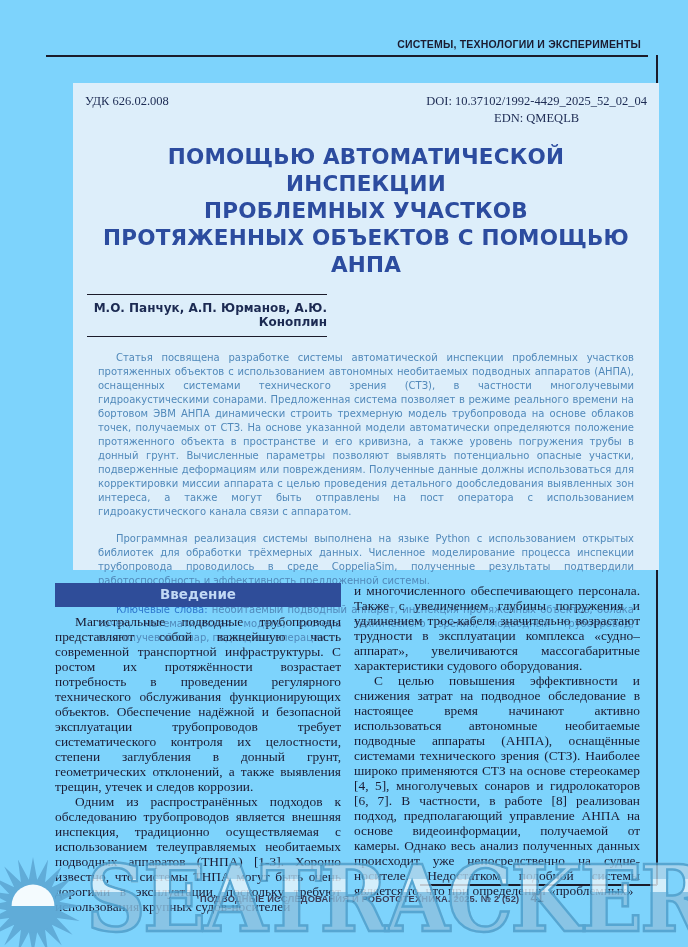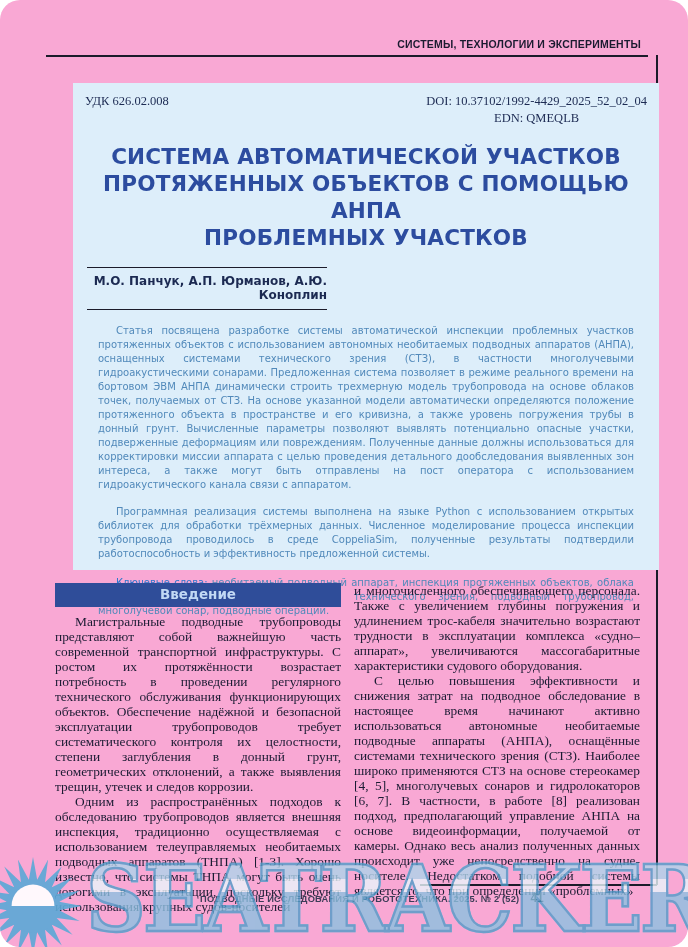--- a/index.html
+++ b/index.html
@@ -1,18 +1,18 @@
 <!DOCTYPE html>
 <html><head>
 <meta charset="utf-8">
 <style>
   html,body { margin:0; padding:0; background:#ffffff; }
   .page {
-    position:relative; width:688px; height:947px; background:#f9a8d4;
-    overflow:hidden; font-family:"Liberation Serif", serif;border-radius:20px;
+    position:relative; width:688px; height:947px; background:#7dd3fc;
+    overflow:hidden; font-family:"Liberation Serif", serif;
   }
   
   .running-head {
     position:absolute; top:38px; right:47px;
     font-family:"Liberation Sans", sans-serif;
     font-size:10.5px; font-weight:bold; color:#1b1b30; letter-spacing:0.2px;
   }
   .head-rule { position:absolute; top:55px; left:46px; width:602px; height:2px; background:#1b1b2a; }
   .right-rule { position:absolute; top:55px; left:656px; width:2px; height:830px; background:#1b1b2a; }
 
@@ -100,23 +100,23 @@
   <div class="abstract-box">
     <div class="meta-row">
       <span>УДК 626.02.008</span>
       <div class="meta-right">
         <div>DOI: 10.37102/1992-4429_2025_52_02_04</div>
         <div>EDN: QMEQLB</div>
       </div>
     </div>
 
     <h1 class="article-title">
-      <div>СИСТЕМА АВТОМАТИЧЕСКОЙ УЧАСТКОВ</div>
+      <div>ПОМОЩЬЮ АВТОМАТИЧЕСКОЙ ИНСПЕКЦИИ</div>
+      <div>ПРОБЛЕМНЫХ УЧАСТКОВ</div>
       <div>ПРОТЯЖЕННЫХ ОБЪЕКТОВ С ПОМОЩЬЮ АНПА</div>
-      <div>ПРОБЛЕМНЫХ УЧАСТКОВ</div>
     </h1>
 
     <div class="authors-block">
       <div class="authors">М.О. Панчук, А.П. Юрманов, А.Ю. Коноплин</div>
     </div>
 
     <div class="abstract-text">
       <p>Статья посвящена разработке системы автоматической инспекции проблемных участков протяженных объектов с использованием автономных необитаемых подводных аппаратов (АНПА), оснащенных системами технического зрения (СТЗ), в частности многолучевыми гидроакустическими сонарами. Предложенная система позволяет в режиме реального времени на бортовом ЭВМ АНПА динамически строить трехмерную модель трубопровода на основе облаков точек, получаемых от СТЗ. На основе указанной модели автоматически определяются положение протяженного объекта в пространстве и его кривизна, а также уровень погружения трубы в донный грунт. Вычисленные параметры позволяют выявлять потенциально опасные участки, подверженные деформациям или повреждениям. Полученные данные должны использоваться для корректировки миссии аппарата с целью проведения детального дообследования выявленных зон интереса, а также могут быть отправлены на пост оператора с использованием гидроакустического канала связи с аппаратом.</p>
       <p>Программная реализация системы выполнена на языке Python с использованием открытых библиотек для обработки трёхмерных данных. Численное моделирование процесса инспекции трубопровода проводилось в среде CoppeliaSim, полученные результаты подтвердили работоспособность и эффективность предложенной системы.</p>
     </div>

